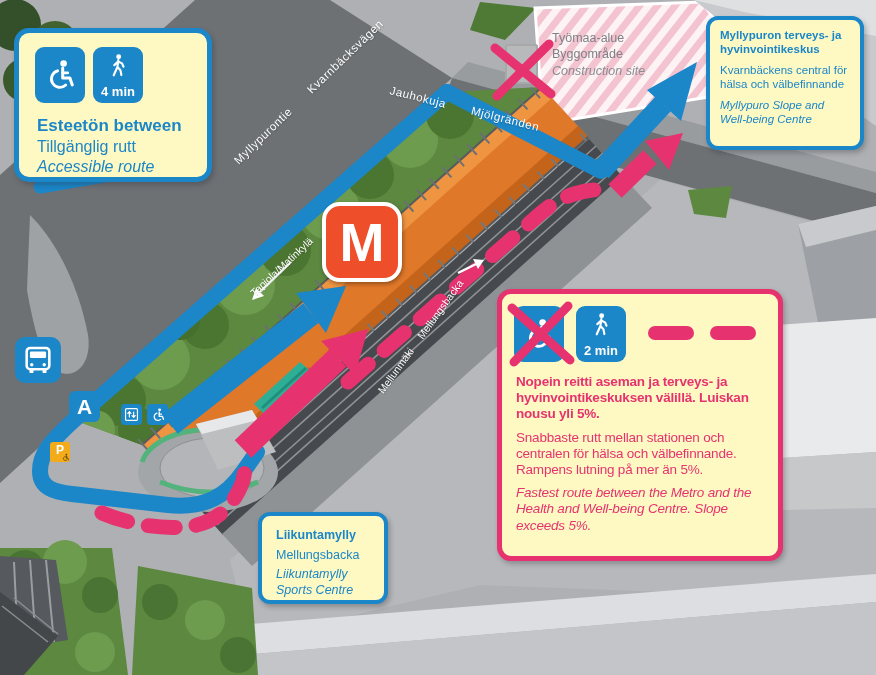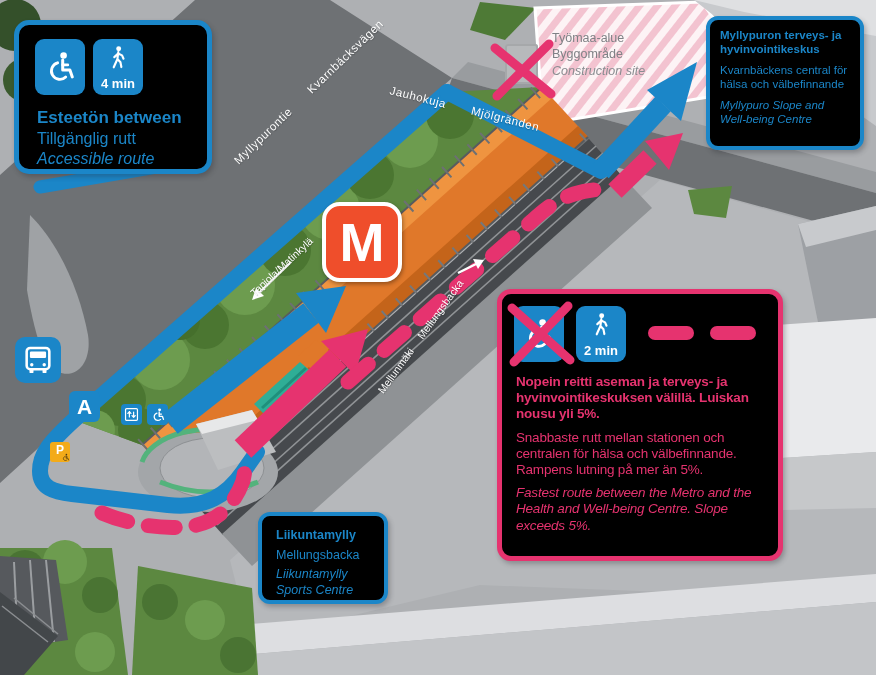--- a/index.html
+++ b/index.html
@@ -1,25 +1,25 @@
 <!DOCTYPE html>
 <html><head>
 <meta charset="utf-8">
 <style>
   html,body{margin:0;padding:0;background:#888;}
   .stage{position:relative;width:876px;height:675px;overflow:hidden;background:#aeb0b3;
          font-family:"Liberation Sans",sans-serif;}
   .stage svg.map{position:absolute;left:0;top:0;}
   .abs{position:absolute;}
   
-  .callout{position:absolute;background:#000000;box-sizing:border-box;
+  .callout{position:absolute;background:#fef9c3;box-sizing:border-box;
            box-shadow:2px 3px 5px rgba(40,40,45,.3);}
   .blue-box{border:4px solid #1b86c8;border-radius:12px;color:#1b86c8;}
   .pink-box{border:5px solid #e6336f;border-radius:14px;color:#e6336f;padding-left:20px;}
-  .box-accessible{left:14px;top:20px;width:198px;height:154px;border-width:5px;border-radius:15px;}
+  .box-accessible{left:14px;top:28px;width:198px;height:154px;border-width:5px;border-radius:15px;}
   .box-health{left:706px;top:16px;width:158px;height:134px;padding:8px 10px;font-size:11.5px;line-height:1.22;}
   .box-health p{margin:0 0 7px 0;}
   .box-fastest{left:497px;top:289px;width:286px;height:272px;}
   .box-fastest .txt{position:absolute;left:14px;top:80px;width:256px;font-size:13.5px;line-height:1.2;letter-spacing:-.2px;}
   .box-fastest .txt p{margin:0 0 7px 0;}
   .box-sports{left:258px;top:512px;width:130px;height:92px;padding:8px 10px;font-size:12.5px;line-height:1.25;}
   .box-sports p{margin:4px;}
   .b{font-weight:bold;}
   .i{font-style:italic;}
   

